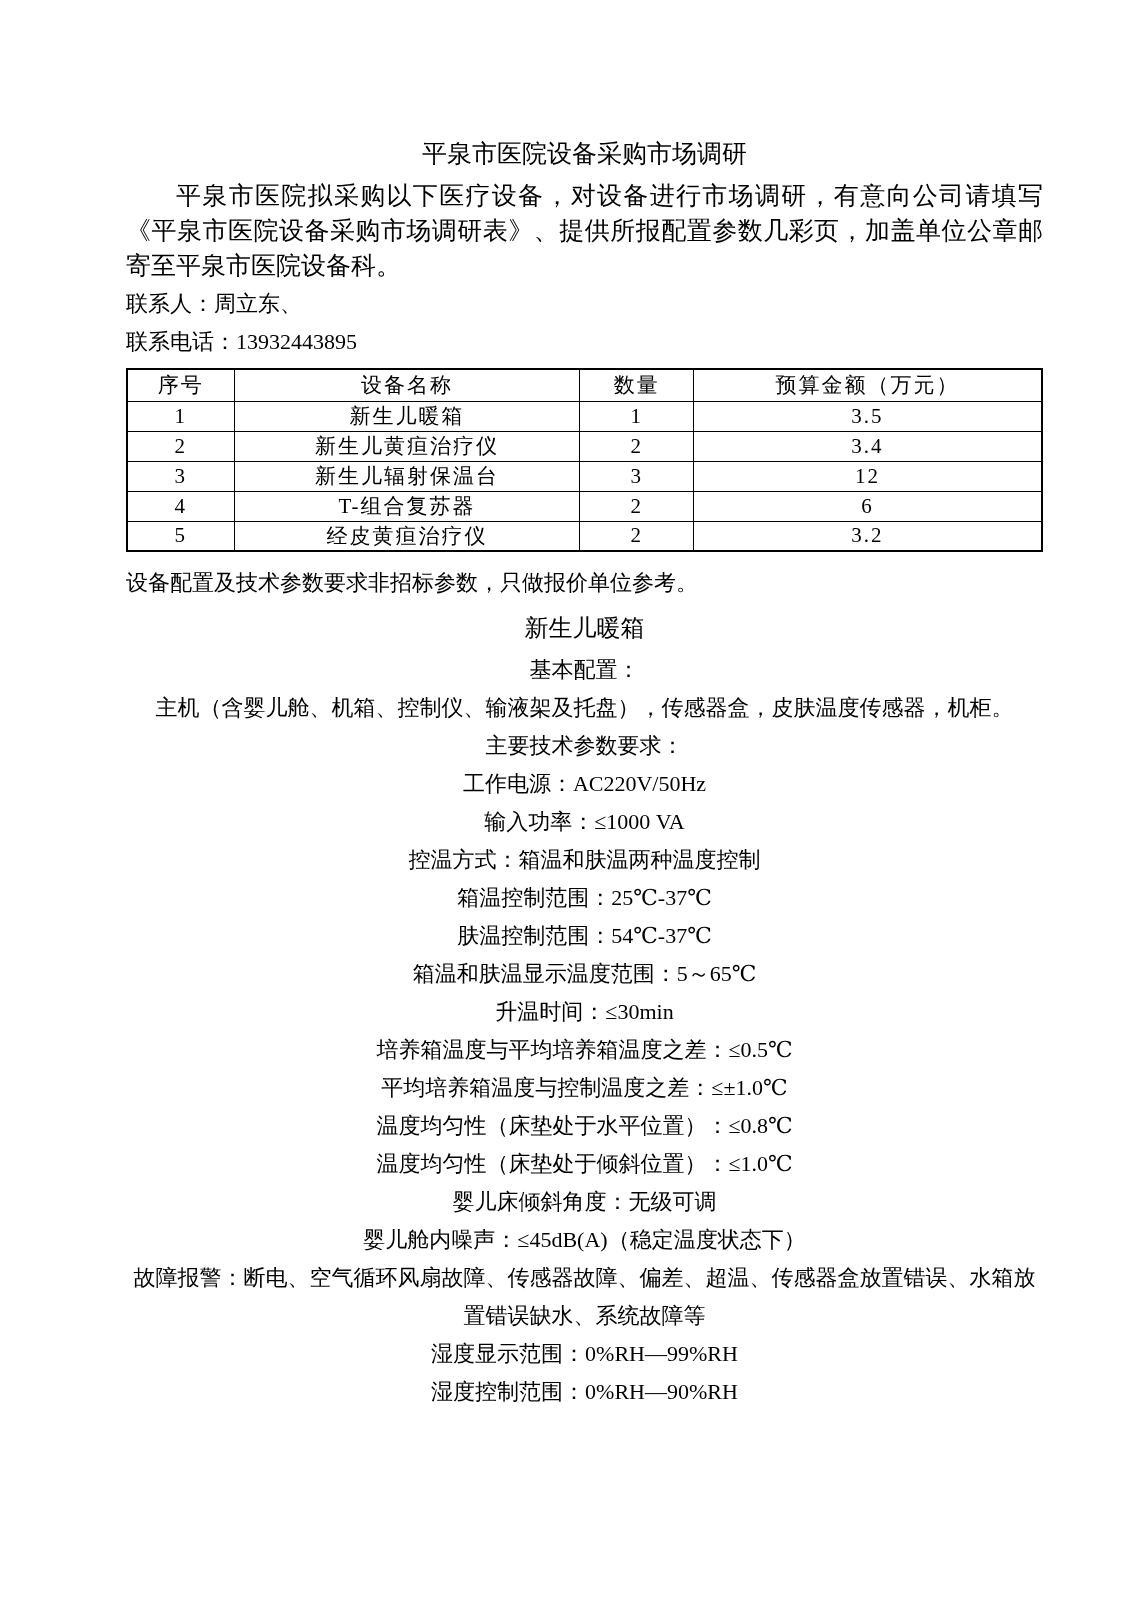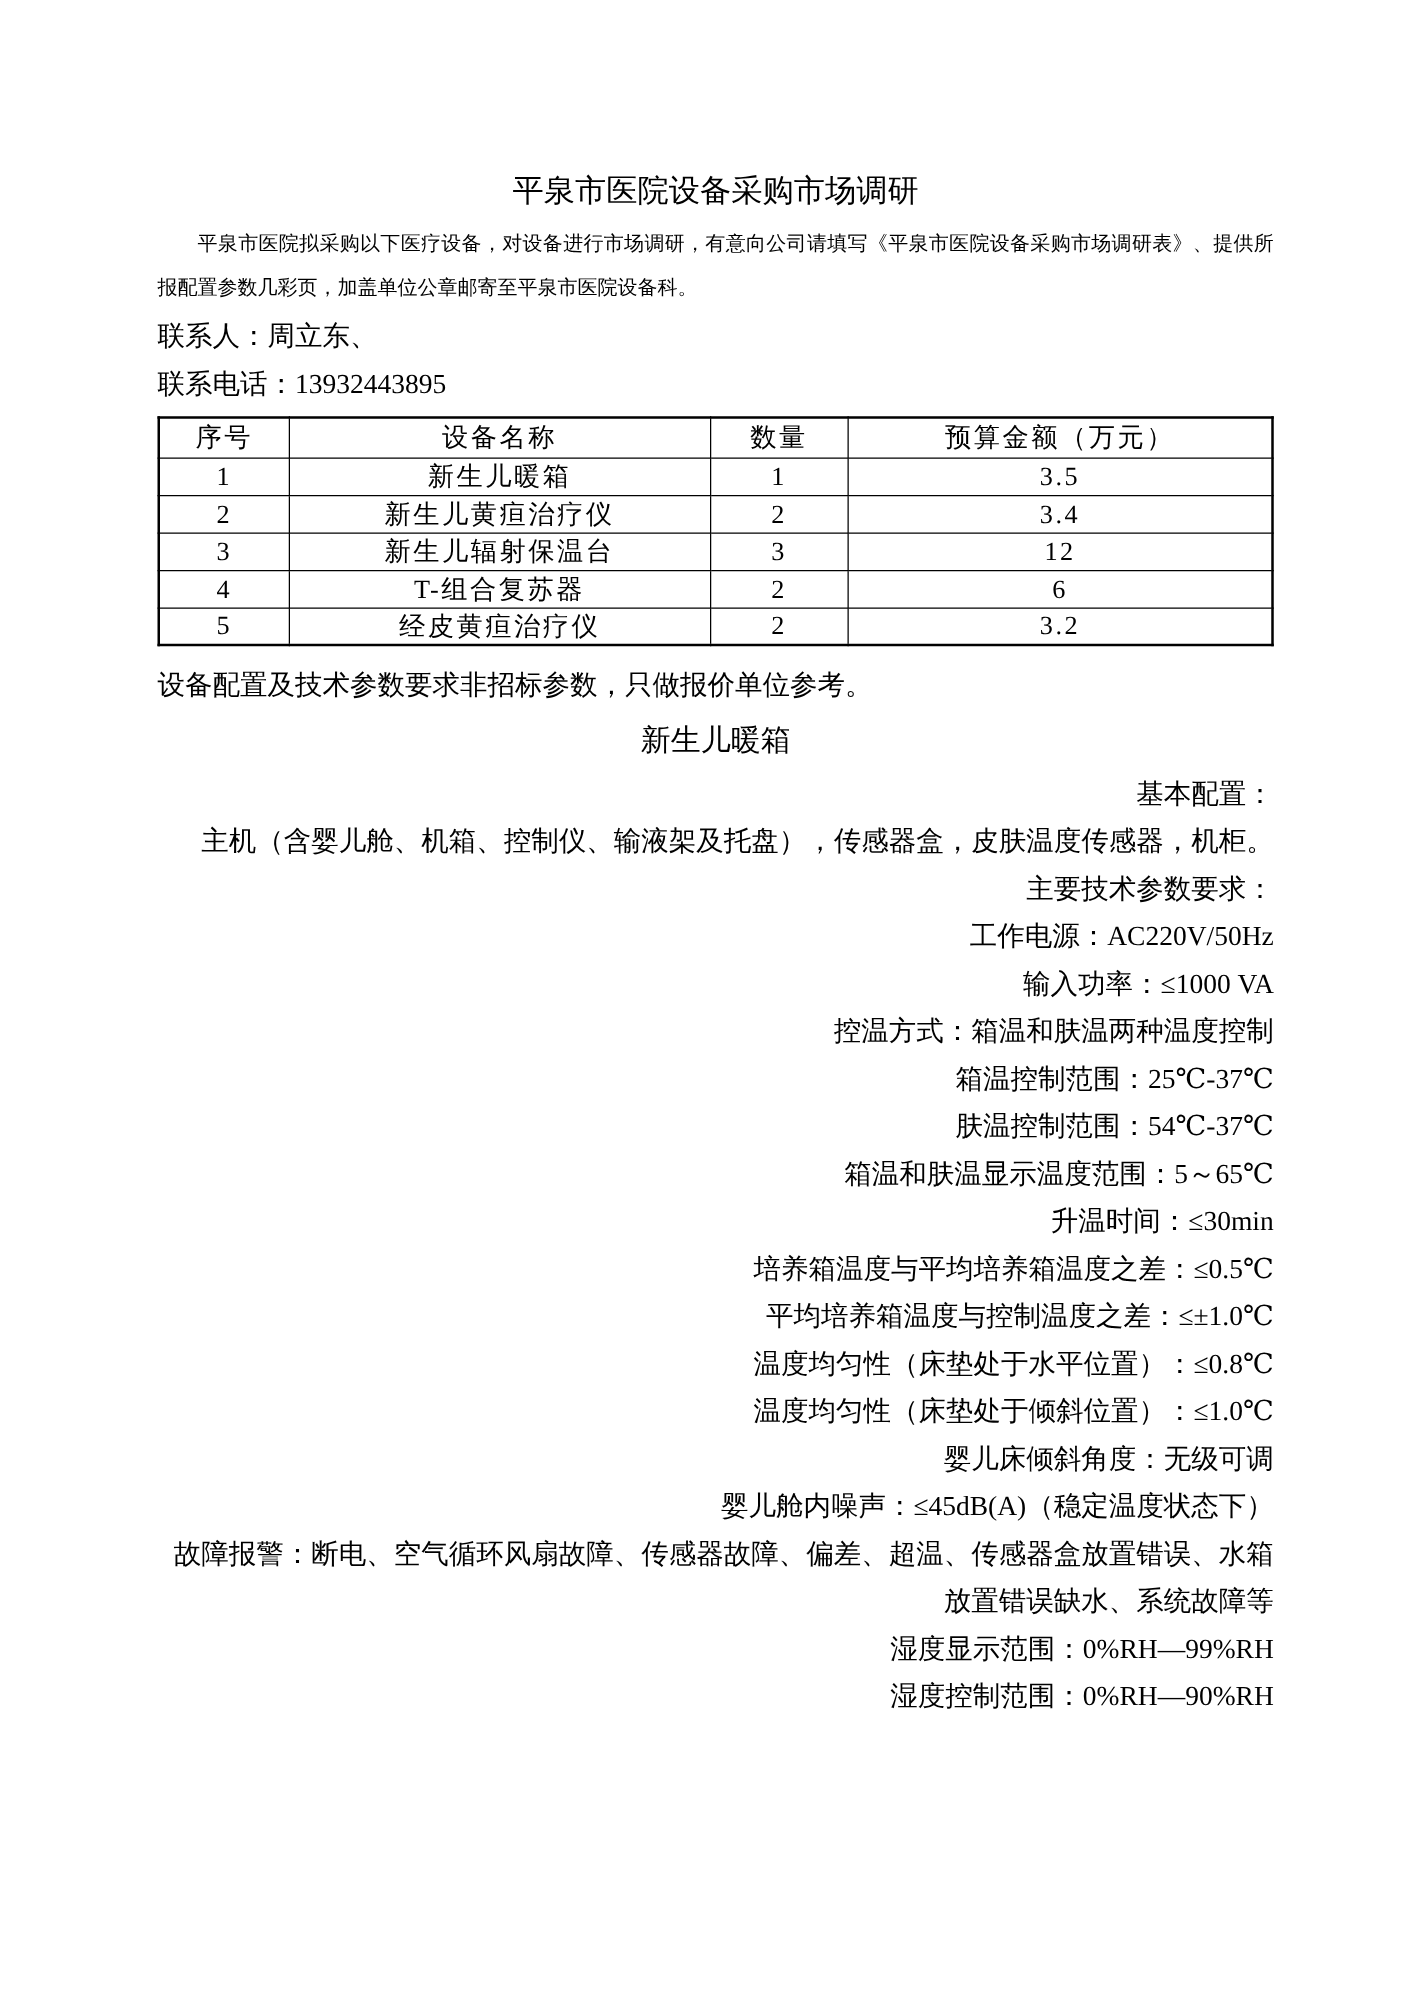--- a/index.html
+++ b/index.html
@@ -7,31 +7,31 @@
     width: 1131px;
     height: 1600px;
     background: #ffffff;
     color: #000000;
     font-family: "Liberation Serif", "DejaVu Serif", serif;
     overflow: hidden;
   }
   .page {
     width: 1131px;
     height: 1600px;
-    padding: 138px 112px 0 126px;
+    padding: 138px 88px 0 126px;
   }
   .doc-title {
     text-align: center;
     font-size: 25px;
     line-height: 32px;
     font-weight: normal;
     margin-bottom: 8px;
   }
   .intro {
-    font-size: 16px;
+    font-size: 25px;
     line-height: 35px;
     text-align: justify;
     text-indent: 2em;
     text-justify: inter-ideograph;
   }
   .contact-line {
     font-size: 22px;
     line-height: 35px;
     margin-top: 3px;
   }
@@ -69,21 +69,21 @@
     text-align: center;
     font-size: 24px;
     line-height: 38px;
     font-weight: normal;
     margin-top: 9px;
     margin-bottom: 4px;
   }
   .spec p {
     font-size: 22px;
     line-height: 38px;
-    text-align: right;
+    text-align: center;
   }
 </style>
 </head>
 <body>
 
 <div class="page">
 
   <h1 class="doc-title">平泉市医院设备采购市场调研</h1>
 
   <p class="intro">平泉市医院拟采购以下医疗设备，对设备进行市场调研，有意向公司请填写《平泉市医院设备采购市场调研表》、提供所报配置参数几彩页，加盖单位公章邮寄至平泉市医院设备科。</p>

